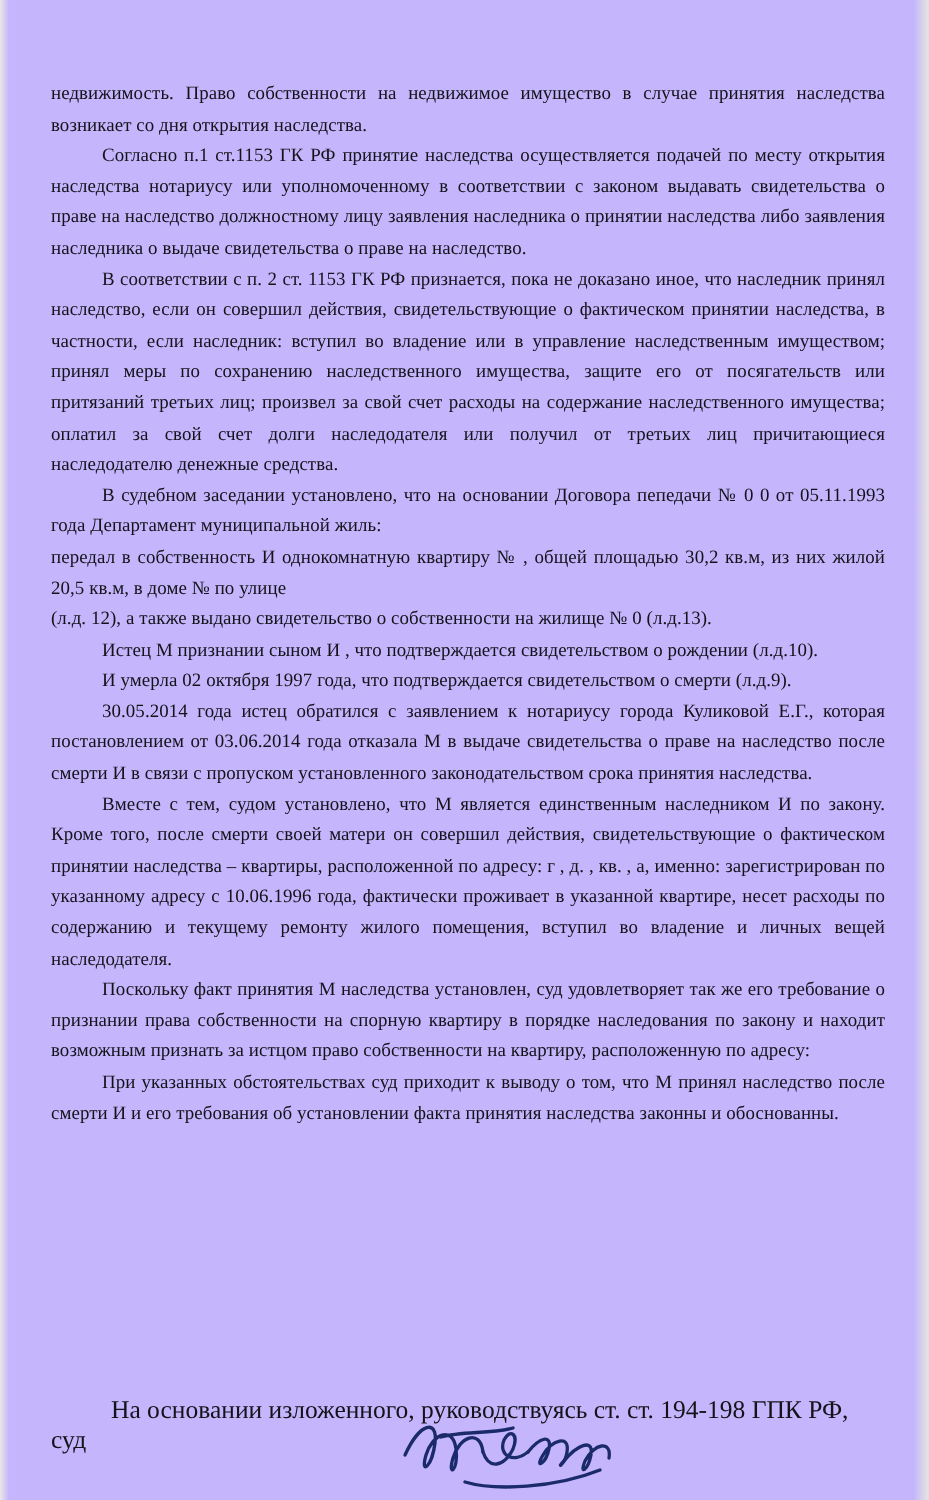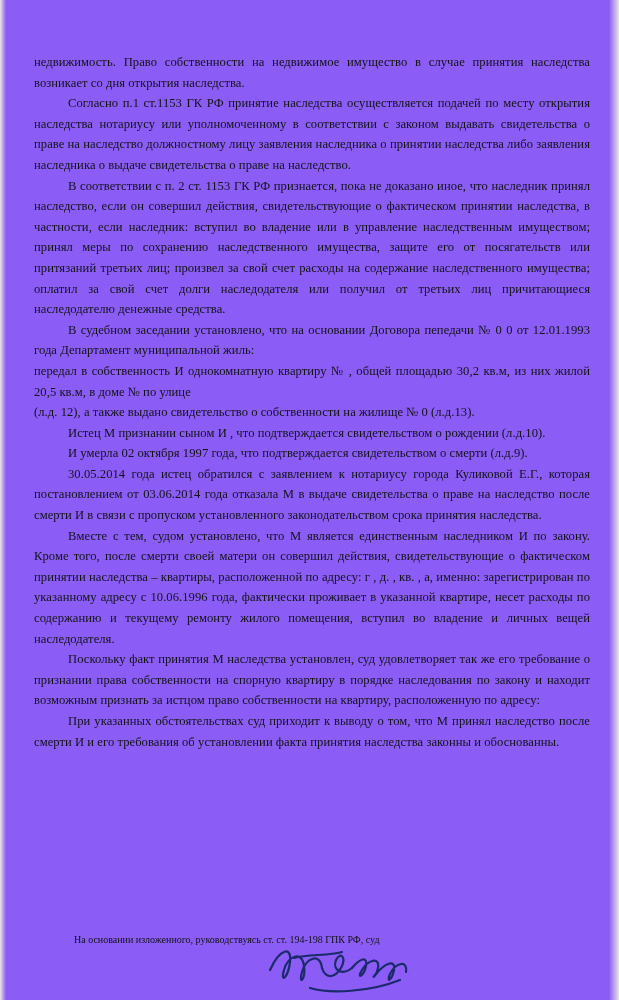--- a/index.html
+++ b/index.html
@@ -10,21 +10,21 @@
   body {
     width: 619px;
     height: 1000px;
     overflow: hidden;
     font-family: "Liberation Serif", serif;
   }
   .page {
     position: relative;
     width: 619px;
     height: 1000px;
-    background: #8b5cf6;
+    background: #c4b5fd;
     box-sizing: border-box;
   }
   
   .page::before {
     content: "";
     position: absolute;
     left: 0; top: 0;
     width: 6px; height: 100%;
     background: linear-gradient(to right, #e9e8e4, rgba(255,255,255,0));
     pointer-events: none;
@@ -55,21 +55,21 @@
     text-align: justify;
   }
   .para.noind {
     text-indent: 0;
   }
   .sig-line {
     position: absolute;
     left: 34px;
     top: 930px;
     width: 556px;
-    font-size: 10px;
+    font-size: 17px;
     line-height: 20px;
     color: #131318;
   }
   .sig-line .txt { text-indent: 40px; display: block; }
   .signature {
     position: absolute;
     left: 250px;
     top: 940px;
     width: 200px;
     height: 60px;
@@ -77,21 +77,21 @@
 </style>
 </head>
 <body>
 
 <div class="page">
 
   <div class="body-text">
     <p class="para noind">недвижимость.  Право собственности на недвижимое имущество в случае принятия наследства возникает со дня открытия наследства.</p>
     <p class="para">Согласно п.1 ст.1153 ГК РФ принятие наследства осуществляется подачей по месту открытия наследства нотариусу или уполномоченному в соответствии с законом выдавать свидетельства о праве на наследство должностному лицу заявления наследника о принятии наследства либо заявления наследника о выдаче свидетельства о праве на наследство.</p>
     <p class="para">В соответствии с п. 2 ст. 1153 ГК РФ признается, пока не доказано иное, что наследник принял наследство, если он совершил действия, свидетельствующие о фактическом принятии наследства, в частности, если наследник: вступил во владение или в управление наследственным имуществом; принял меры по сохранению наследственного имущества, защите его от посягательств или притязаний третьих лиц; произвел за свой счет расходы на содержание наследственного имущества; оплатил за свой счет долги наследодателя или получил от третьих лиц причитающиеся наследодателю денежные средства.</p>
-    <p class="para">В  судебном  заседании  установлено,  что  на  основании  Договора  пепедачи № 0            0 от 12.01.1993 года Департамент муниципальной жиль:</p>
+    <p class="para">В  судебном  заседании  установлено,  что  на  основании  Договора  пепедачи № 0            0 от 05.11.1993 года Департамент муниципальной жиль:</p>
     <p class="para noind">передал  в  собственность  И                                                      однокомнатную  квартиру №     , общей площадью 30,2 кв.м, из них жилой 20,5 кв.м, в доме №           по улице</p>
     <p class="para noind">(л.д. 12), а также выдано свидетельство о собственности на жилище №                      0 (л.д.13).</p>
     <p class="para">Истец  М                       признании  сыном  И                       ,  что  подтверждается свидетельством о рождении (л.д.10).</p>
     <p class="para">И                                      умерла 02 октября 1997 года, что подтверждается свидетельством о смерти  (л.д.9).</p>
     <p class="para">30.05.2014  года  истец  обратился  с  заявлением    к  нотариусу  города Куликовой Е.Г., которая постановлением от 03.06.2014 года отказала М                    в выдаче  свидетельства  о  праве  на  наследство  после  смерти  И                   в  связи  с пропуском установленного законодательством срока принятия наследства.</p>
     <p class="para">Вместе  с  тем,  судом    установлено,  что  М                       является    единственным наследником  И                    по  закону.  Кроме  того,  после  смерти  своей  матери  он совершил  действия,  свидетельствующие  о  фактическом  принятии  наследства – квартиры, расположенной   по   адресу:   г                                                   ,  д.  ,  кв.  ,  а,  именно: зарегистрирован  по  указанному  адресу  с  10.06.1996  года,  фактически  проживает  в указанной  квартире,  несет  расходы  по  содержанию  и  текущему  ремонту  жилого помещения, вступил во владение и  личных вещей наследодателя.</p>
     <p class="para">Поскольку    факт    принятия    М                                  наследства  установлен,    суд удовлетворяет  так  же  его  требование  о  признании  права  собственности  на   спорную квартиру в порядке наследования по закону и находит возможным признать за истцом право  собственности  на       квартиру,  расположенную    по  адресу:</p>
     <p class="para">При указанных  обстоятельствах суд приходит к выводу о том, что М                       принял наследство  после смерти И                        и его требования об установлении факта принятия наследства законны и обоснованны.</p>
   </div>
 

